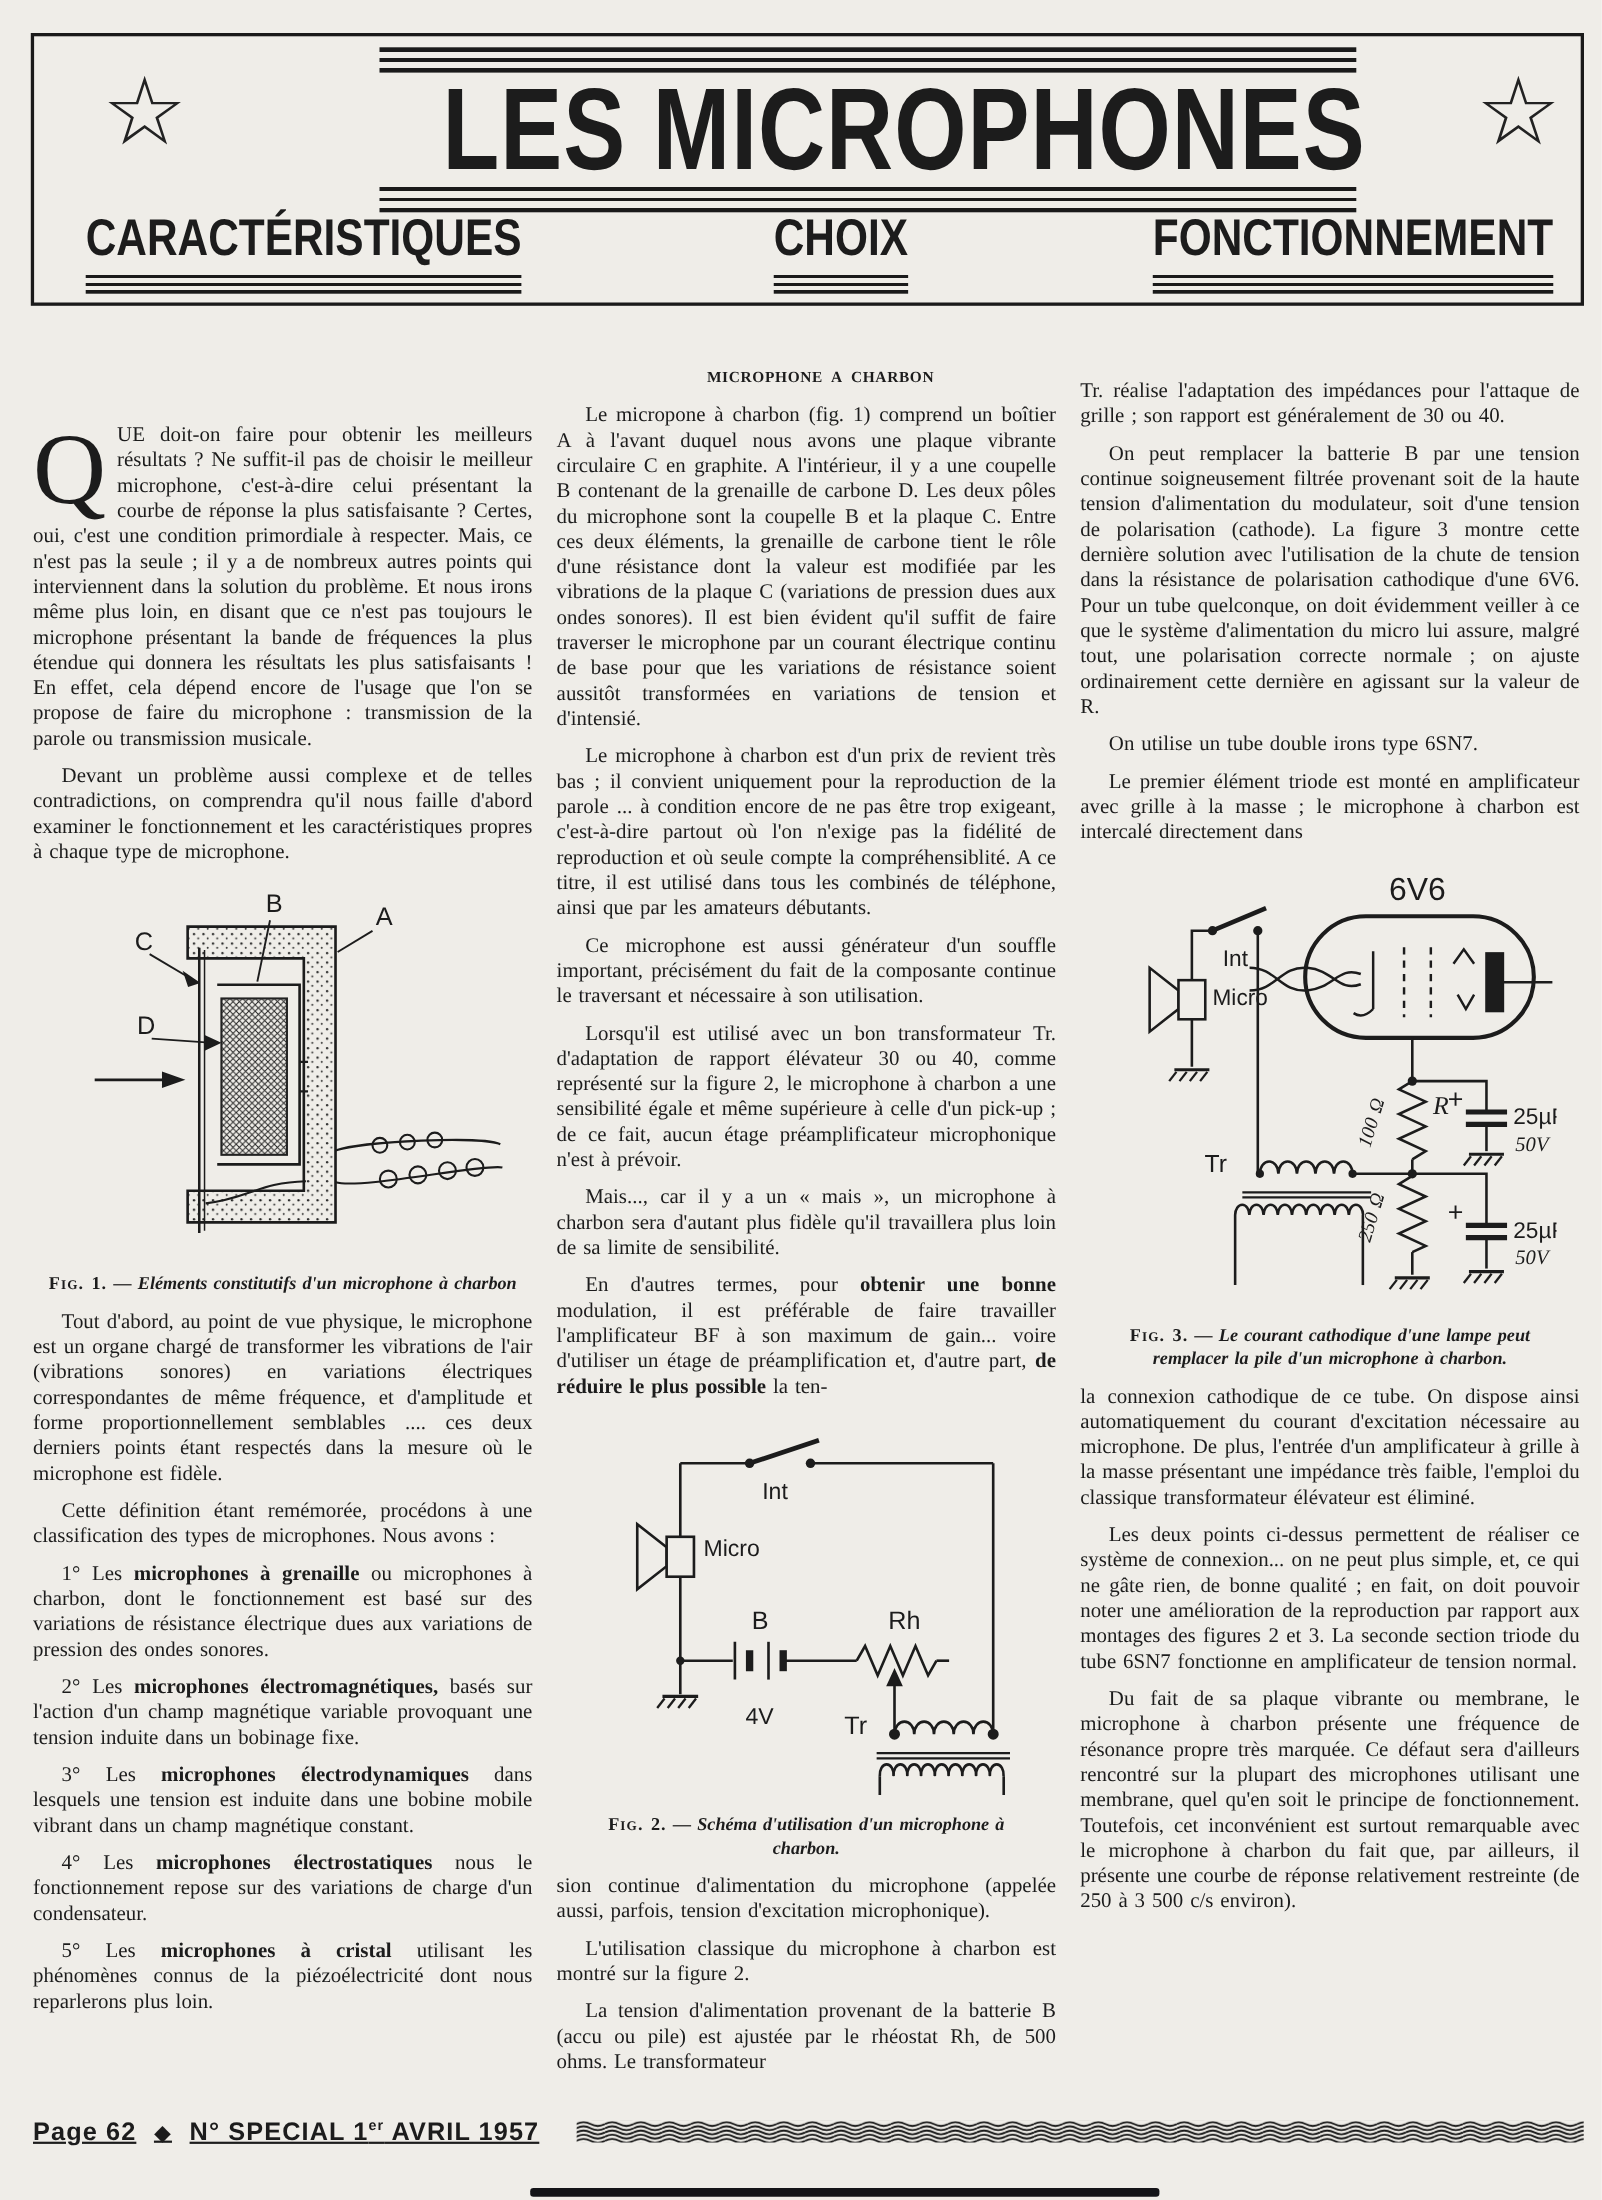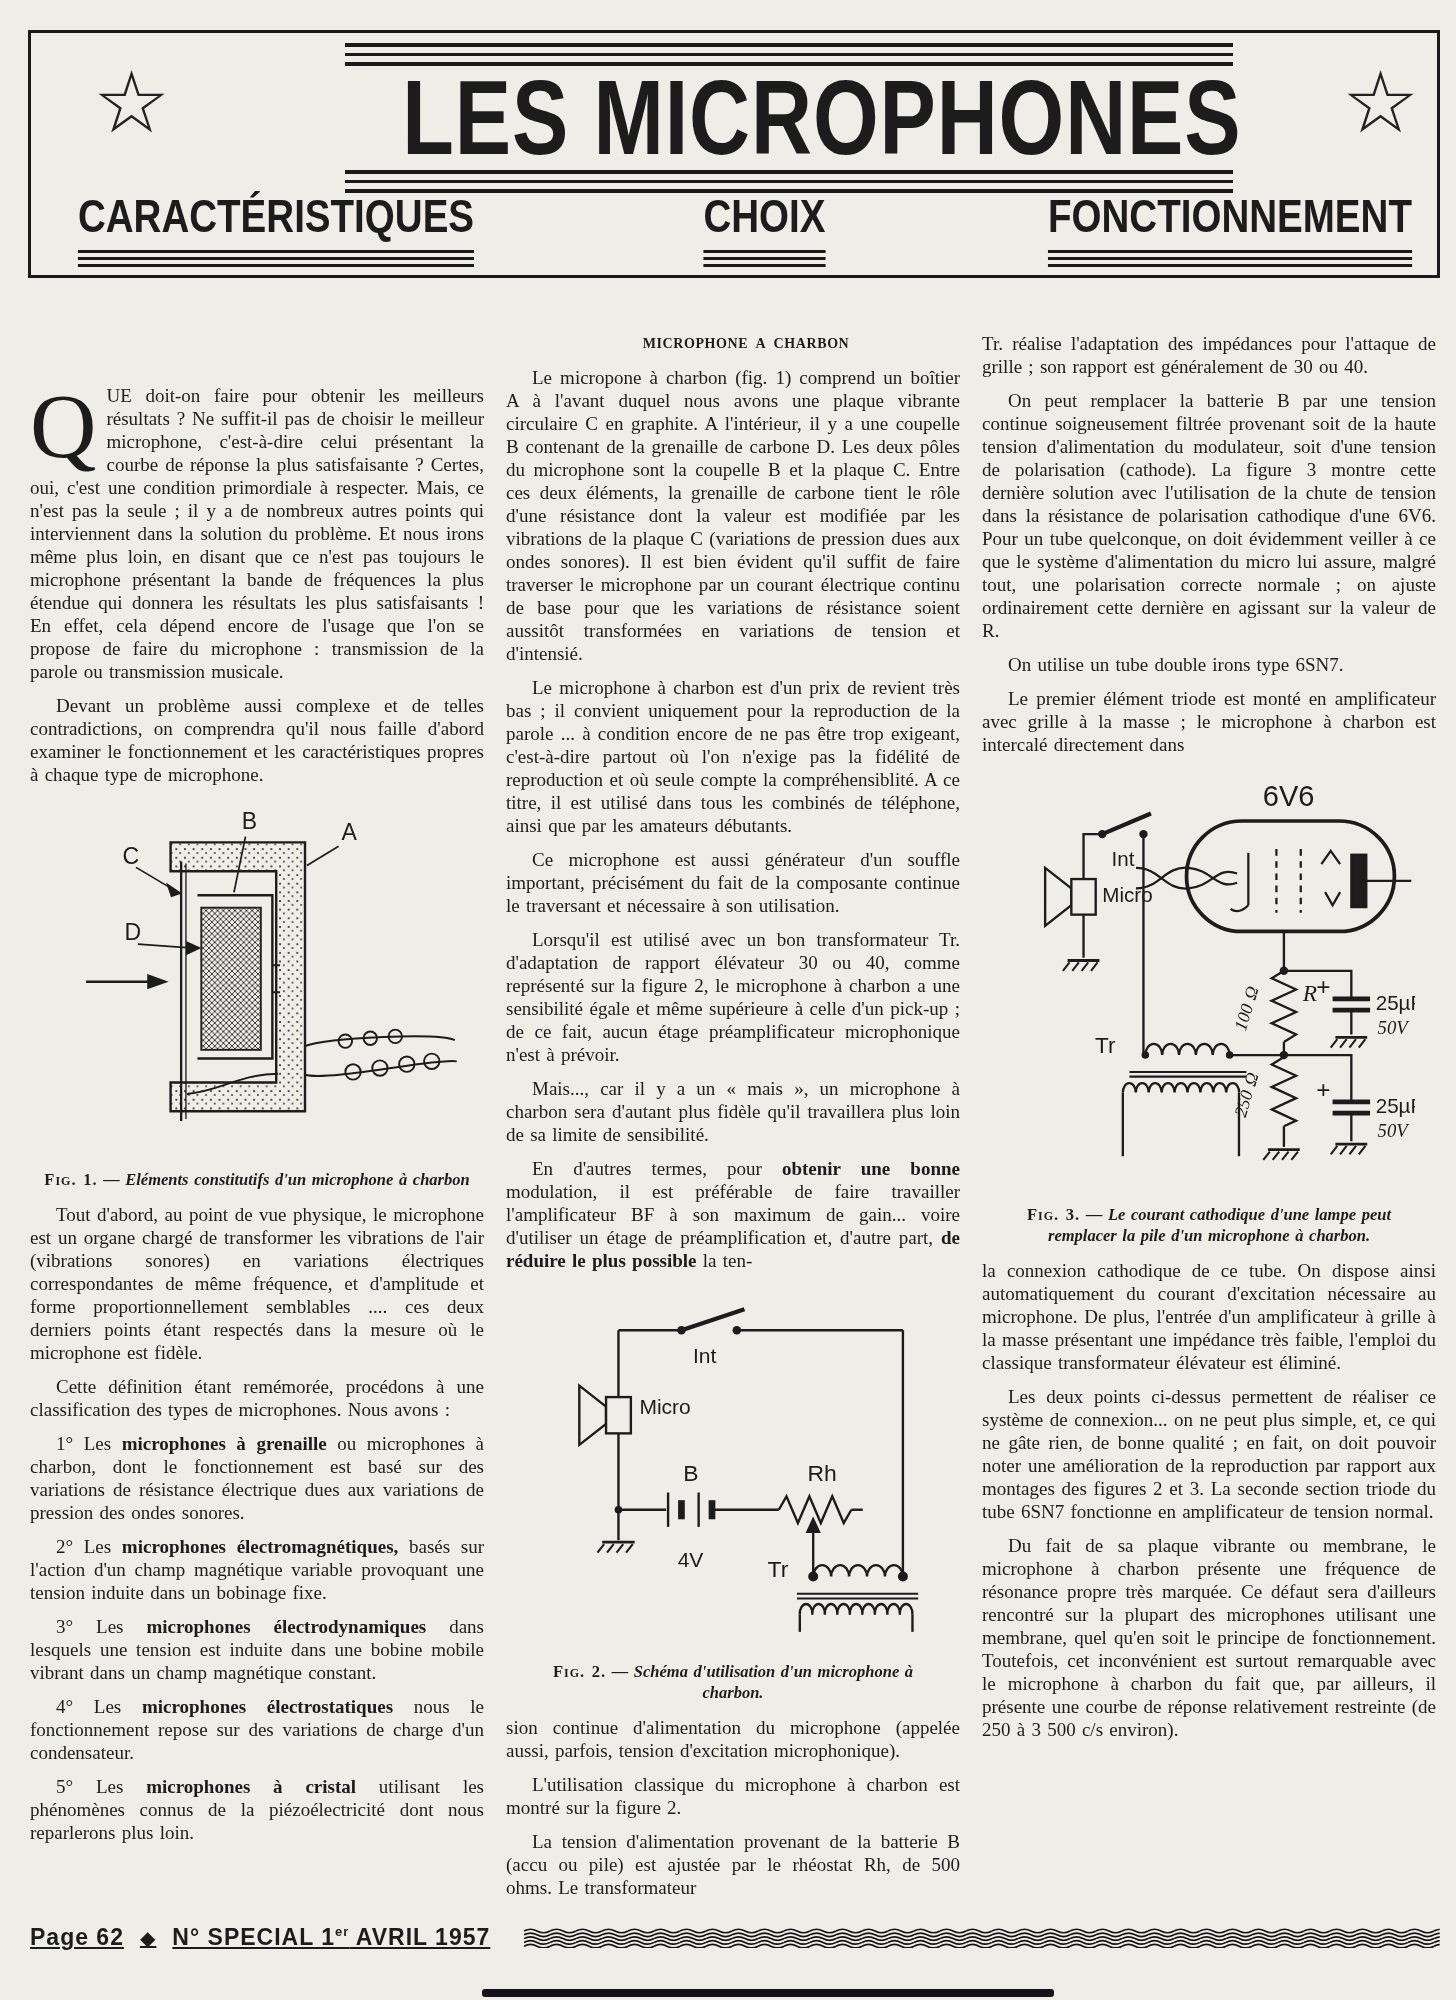--- a/index.html
+++ b/index.html
@@ -58,21 +58,21 @@
   .dropcap{
     float:left; font-size:92px; line-height:72px; padding:6px 10px 0 0; text-indent:0;
   }
   .col-heading{
     font-weight:bold; text-align:center; text-indent:0; font-size:14px;
     letter-spacing:0.6px; word-spacing:4px; margin:14px 0 17px 0;
   }
   .figure{margin:18px 0 13px 0; text-align:center;}
   .figure svg{display:inline-block;}
   .figcaption{
-    font-size:16.5px; line-height:21px; text-align:center; margin-top:22px; text-indent:0;
+    font-size:16.5px; line-height:21px; text-align:center; margin-top:8px; text-indent:0;
     padding:0 14px;
   }
   .figcaption .fl{font-weight:bold; font-variant:small-caps; letter-spacing:1px; font-style:normal;}
   .figcaption .ft{font-weight:bold; font-style:italic;}
   
   .footer{
     position:absolute; left:30px; top:1924px; width:1410px;
     display:flex; align-items:center;text-decoration:underline;
   }
   .footer-text{
@@ -269,21 +269,21 @@
           <span class="ft">— Schéma d'utilisation d'un microphone à charbon.</span>
         </div>
       </div>
 
       <p class="p ni"><span>sion continue d'alimentation du microphone (appelée aussi, parfois, tension d'excitation microphonique).</span></p>
       <p class="p"><span>L'utilisation classique du microphone à charbon est montré sur la figure 2.</span></p>
       <p class="p"><span>La tension d'alimentation provenant de la batterie B (accu ou pile) est ajustée par le rhéostat Rh, de 500 ohms. Le transformateur</span></p>
     </div>
 
     <div class="col col3">
-      <p class="p ni" style="margin-top:0"><span>Tr. réalise l'adaptation des impédances pour l'attaque de grille ; son rapport est généralement de 30 ou 40.</span></p>
+      <p class="p ni" style="margin-top:12px"><span>Tr. réalise l'adaptation des impédances pour l'attaque de grille ; son rapport est généralement de 30 ou 40.</span></p>
       <p class="p"><span>On peut remplacer la batterie B par une tension continue soigneusement filtrée provenant soit de la haute tension d'alimentation du modulateur, soit d'une tension de polarisation (cathode). La figure 3 montre cette dernière solution avec l'utilisation de la chute de tension dans la résistance de polarisation cathodique d'une 6V6. Pour un tube quelconque, on doit évidemment veiller à ce que le système d'alimentation du micro lui assure, malgré tout, une polarisation correcte normale ; on ajuste ordinairement cette dernière en agissant sur la valeur de R.</span></p>
       <p class="p"><span>On utilise un tube double irons type 6SN7.</span></p>
       <p class="p"><span>Le premier élément triode est monté en amplificateur avec grille à la masse ; le microphone à charbon est intercalé directement dans</span></p>
 
       <div class="figure">
         <svg width="412" height="403" viewBox="0 0 440 430">
           <defs>
             <g id="f3-gnd" stroke="#1c1c1c">
               <line x1="-17" y1="0" x2="17" y2="0" stroke-width="3"></line>
               <line x1="-15" y1="2" x2="-22" y2="11" stroke-width="2.2"></line>

